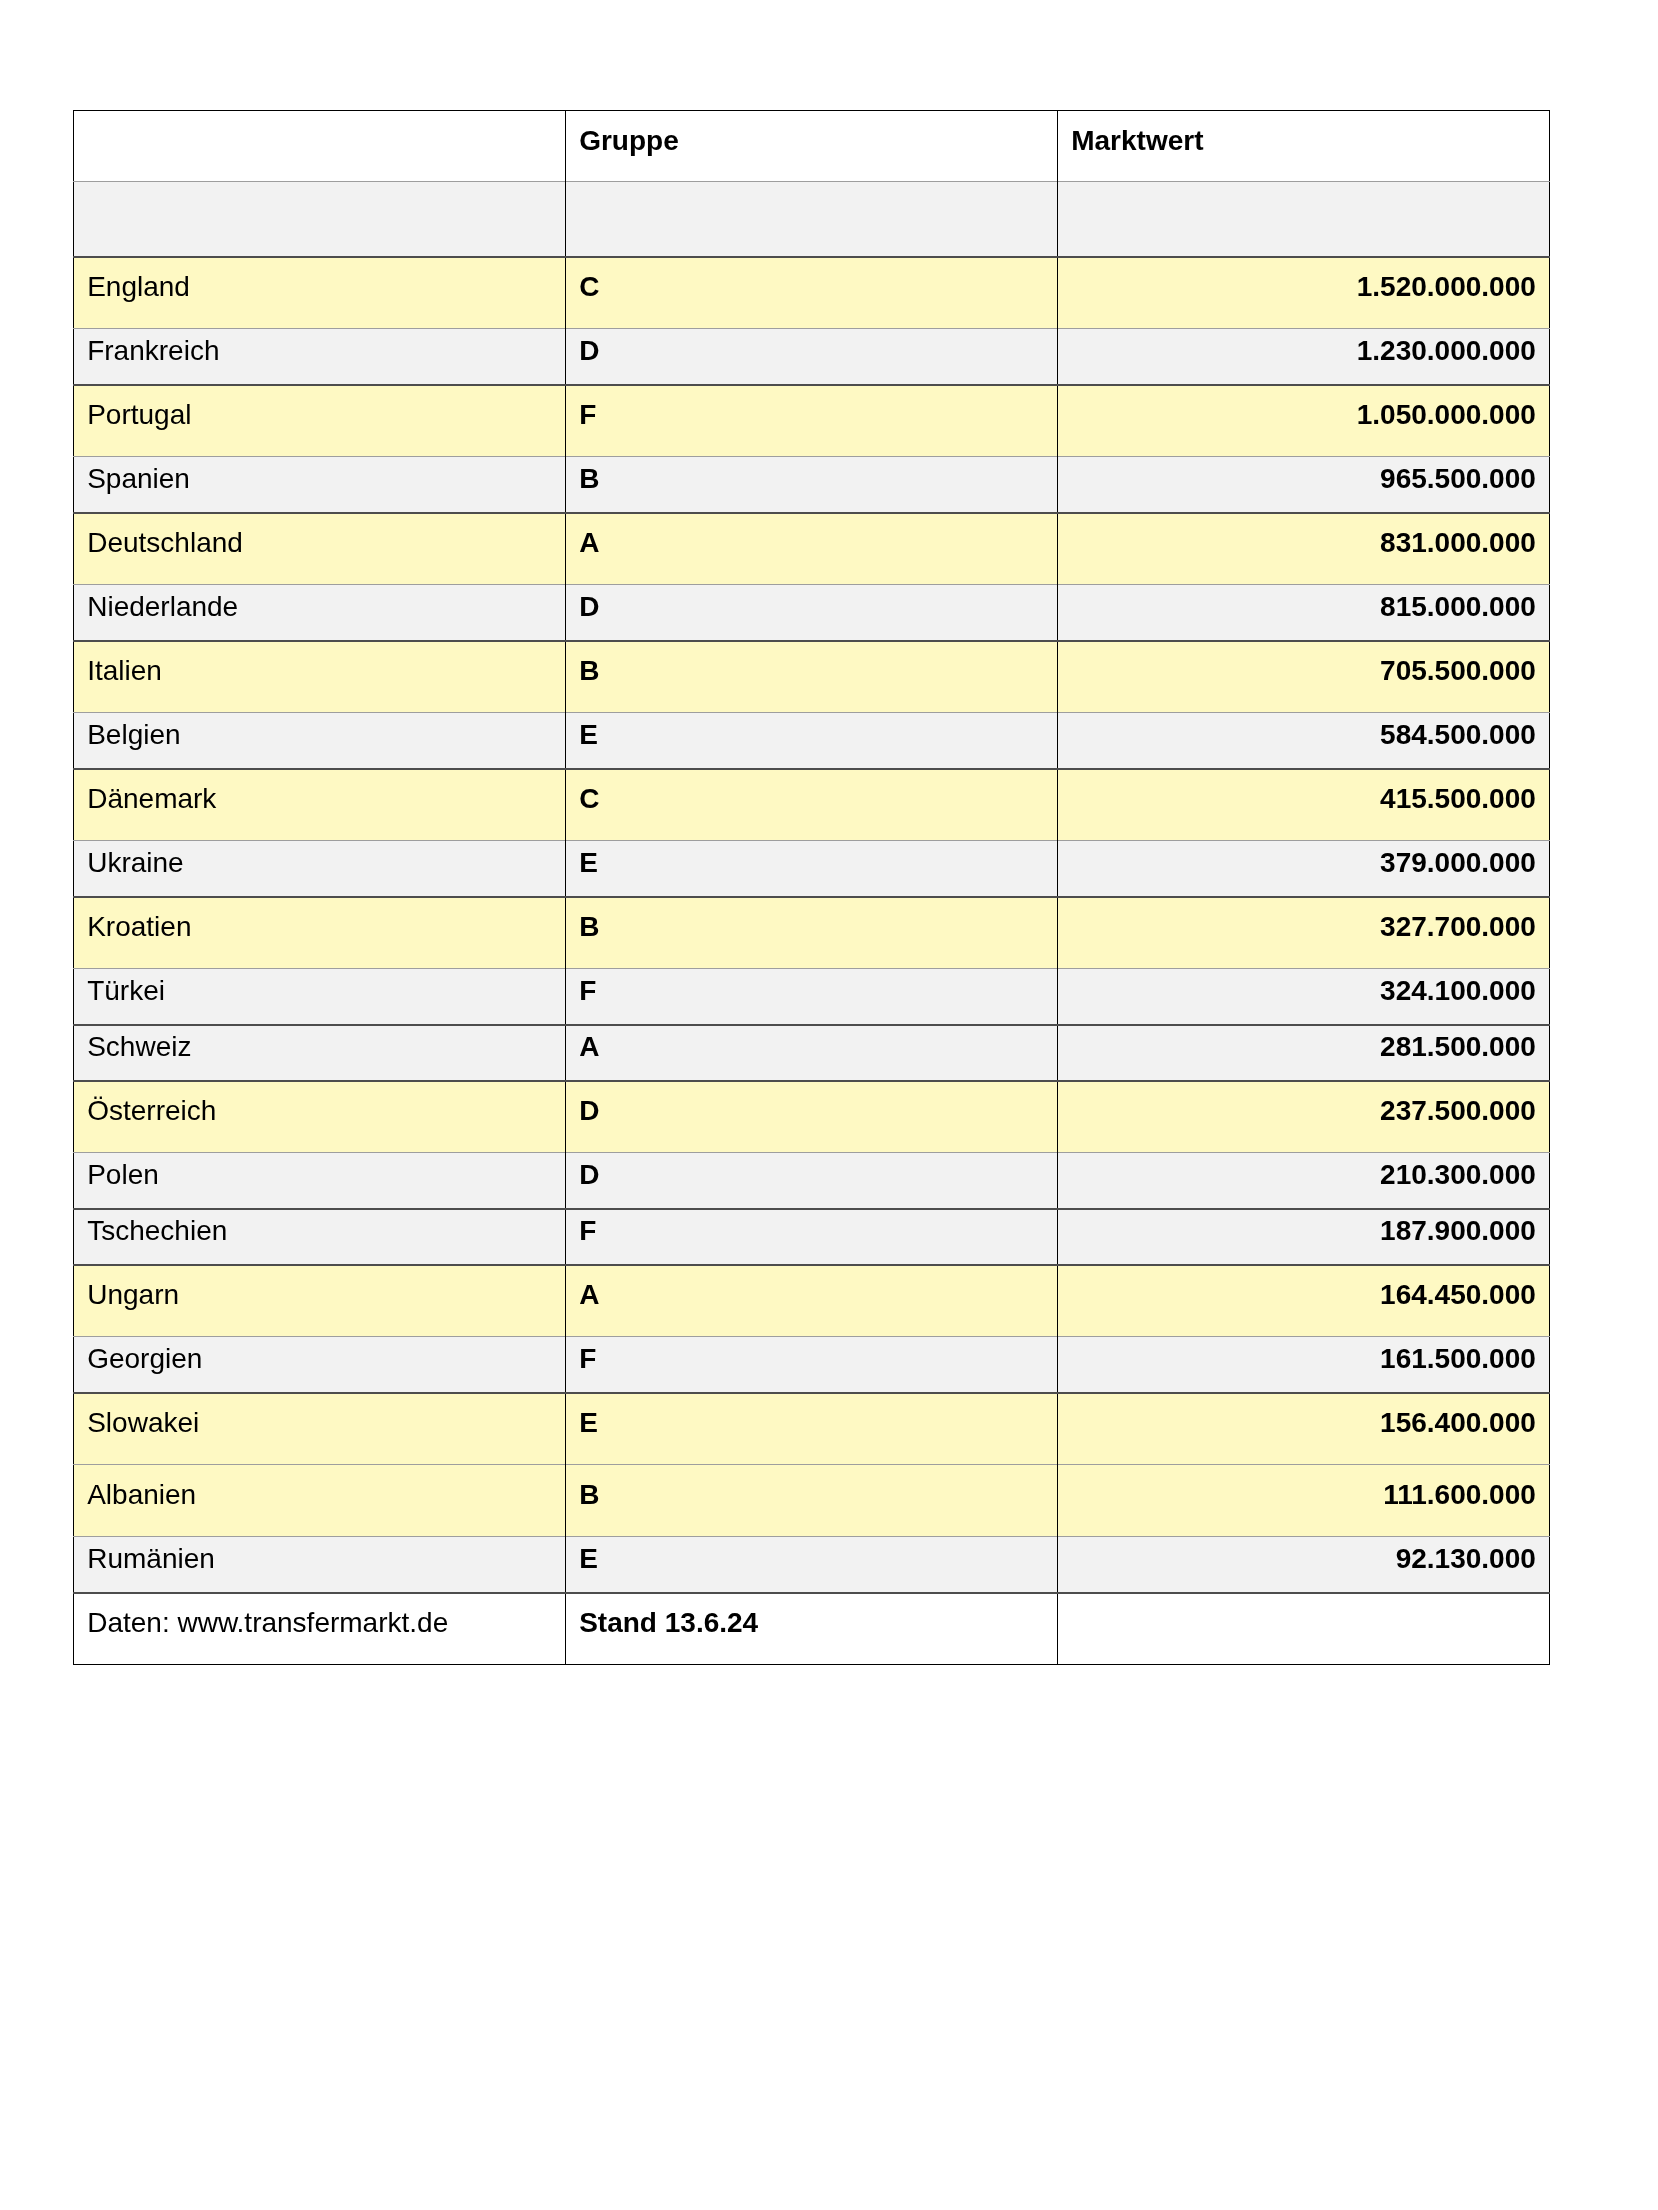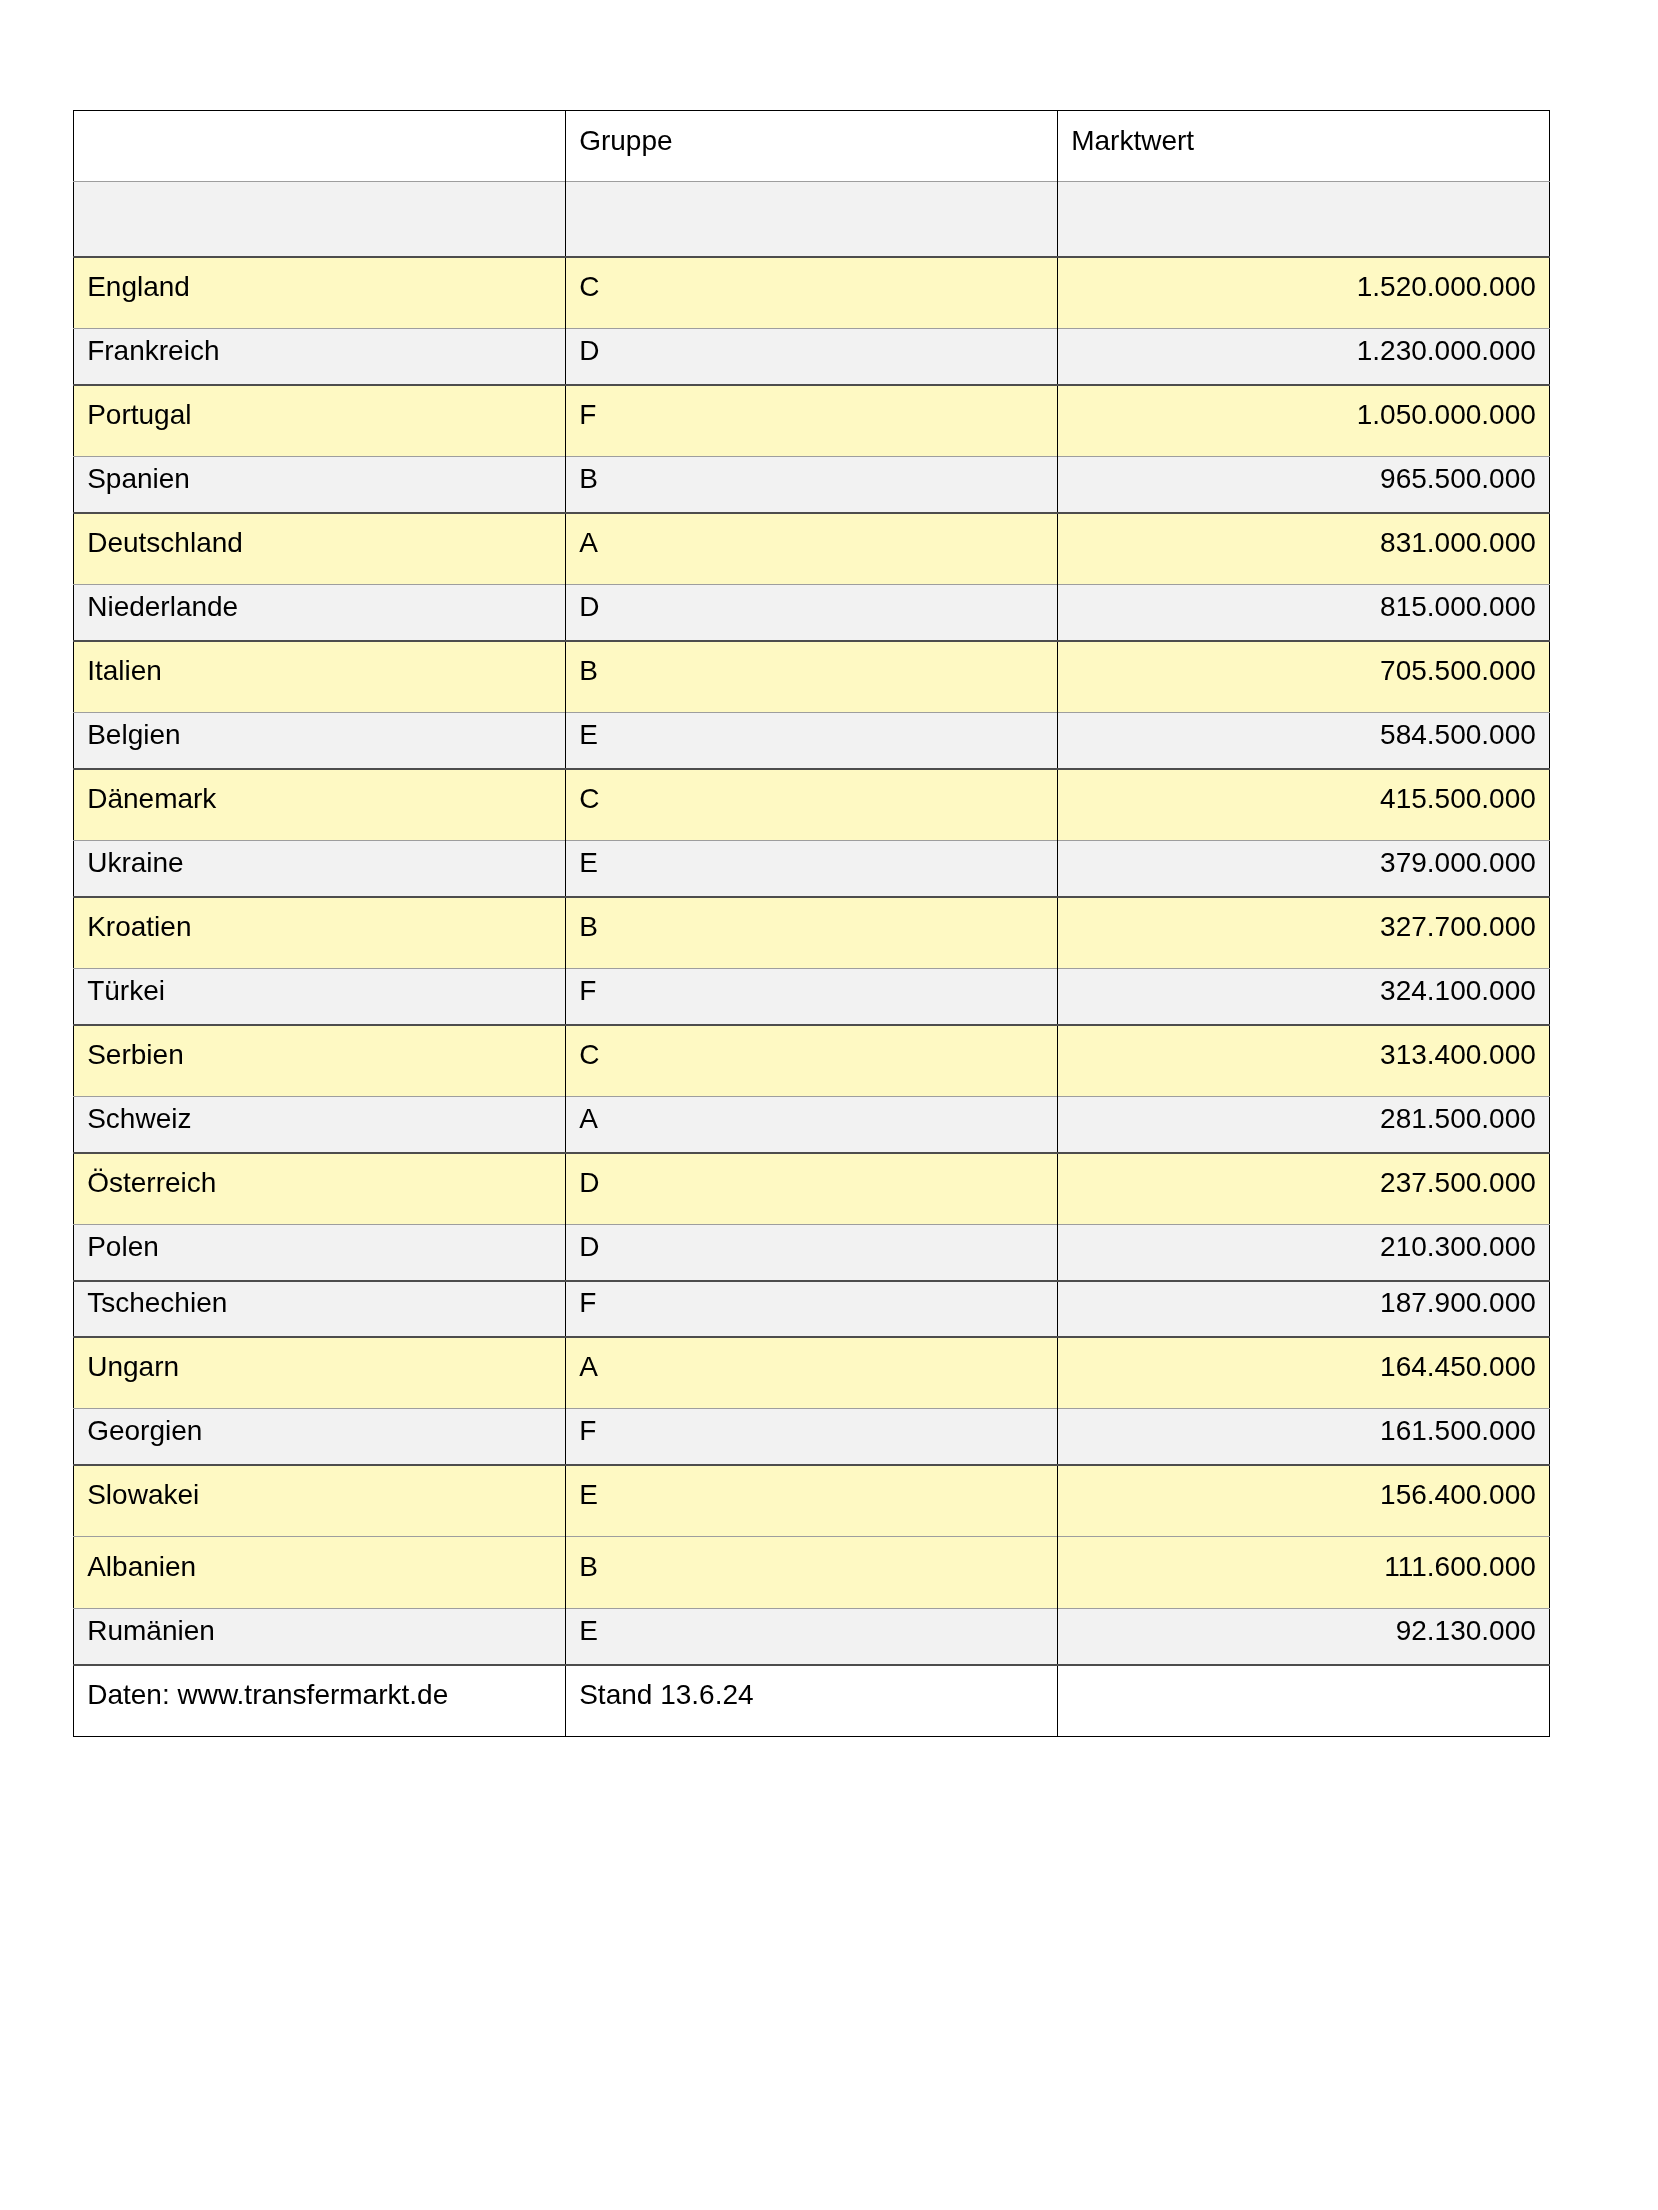--- a/index.html
+++ b/index.html
@@ -19,21 +19,21 @@
   table.mv col { width: 492px; }
   table.mv td {
     box-sizing: border-box;
     font-size: 28px;
     line-height: 1.15;
     padding: 0 13.2px 10.6px 13.2px;
     vertical-align: middle;
     white-space: nowrap;
     overflow: hidden;
   }
-  td.c2, td.c3 { border-left: 1.8px solid #000000; }
+  td.c2, td.c3 { border-left: 1.8px solid #000000; font-weight: bold; }
   td.c3 { text-align: right; }
   tr.hdr   { height: 71px;   background: #ffffff; border-bottom: 1.8px solid #9e9e9e; }
   tr.blank { height: 75px;   background: #f2f2f2; border-bottom: 2.6px solid #4d4d4d; }
   tr.w     { height: 72px; background: #fef9c3; border-bottom: 1.8px solid #9e9e9e; }
   tr.s     { height: 56px; background: #f2f2f2; border-bottom: 2.6px solid #4d4d4d; }
   tr.foot  { height: 72px;   background: #ffffff; }
   a.src-link {
     color: #000000;
     text-decoration-thickness: 2.6px;
     text-underline-offset: 4.4px;
@@ -116,25 +116,20 @@
       <tr class="w">
           <td class="c1">Kroatien</td>
           <td class="c2">B</td>
           <td class="c3">327.700.000</td>
         </tr>
       <tr class="s">
           <td class="c1">Türkei</td>
           <td class="c2">F</td>
           <td class="c3">324.100.000</td>
         </tr>
-      <tr class="w">
-          <td class="c1">Serbien</td>
-          <td class="c2">C</td>
-          <td class="c3">313.400.000</td>
-        </tr>
       <tr class="s">
           <td class="c1">Schweiz</td>
           <td class="c2">A</td>
           <td class="c3">281.500.000</td>
         </tr>
       <tr class="w">
           <td class="c1">Österreich</td>
           <td class="c2">D</td>
           <td class="c3">237.500.000</td>
         </tr>

